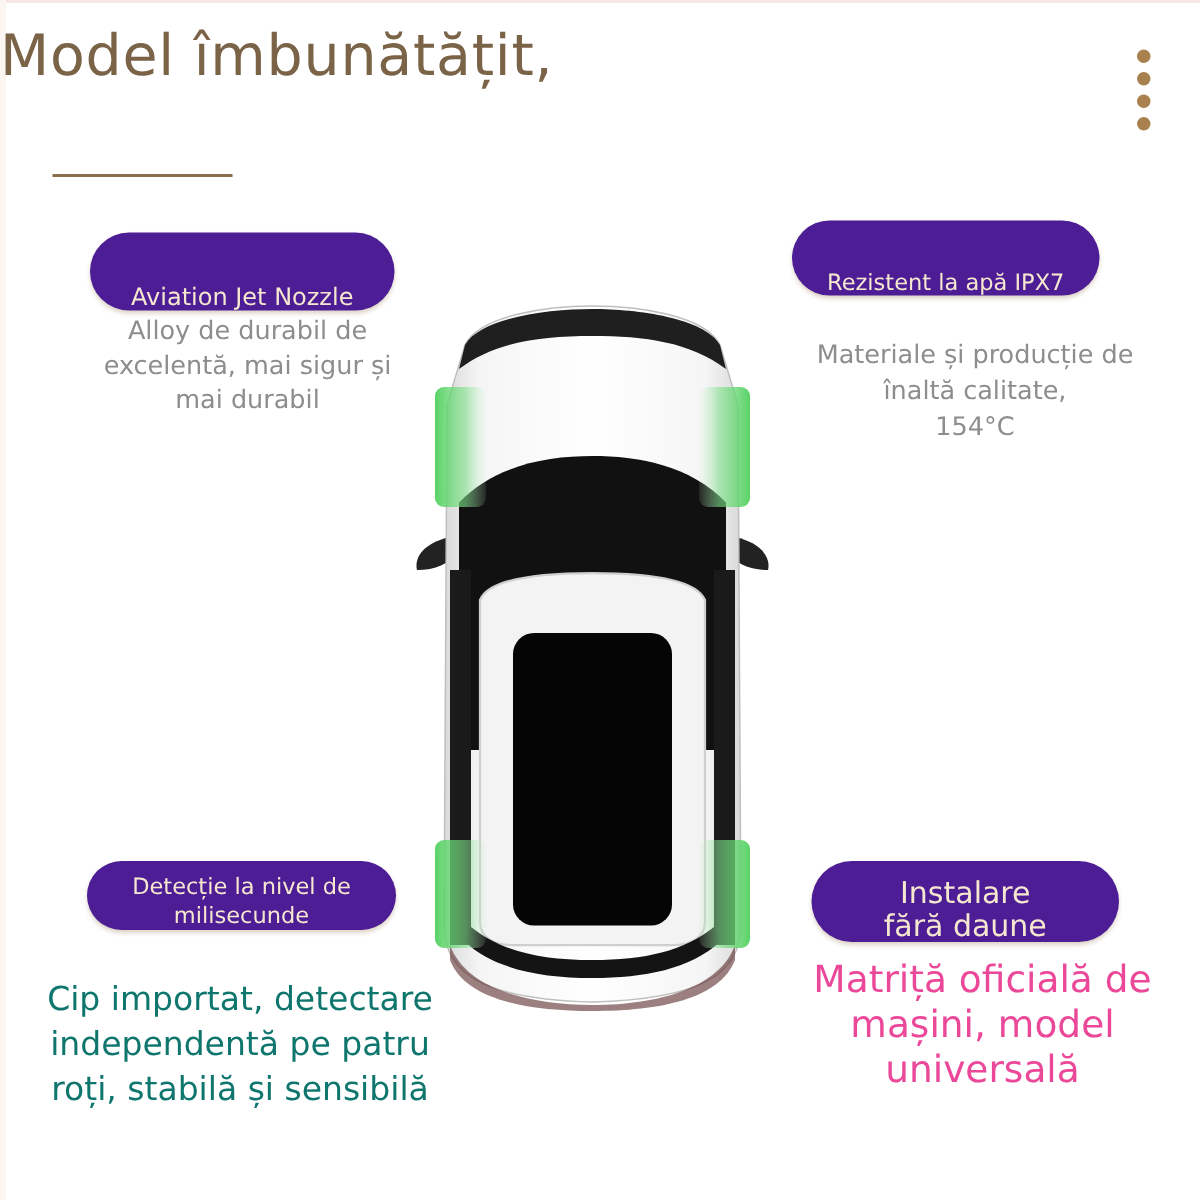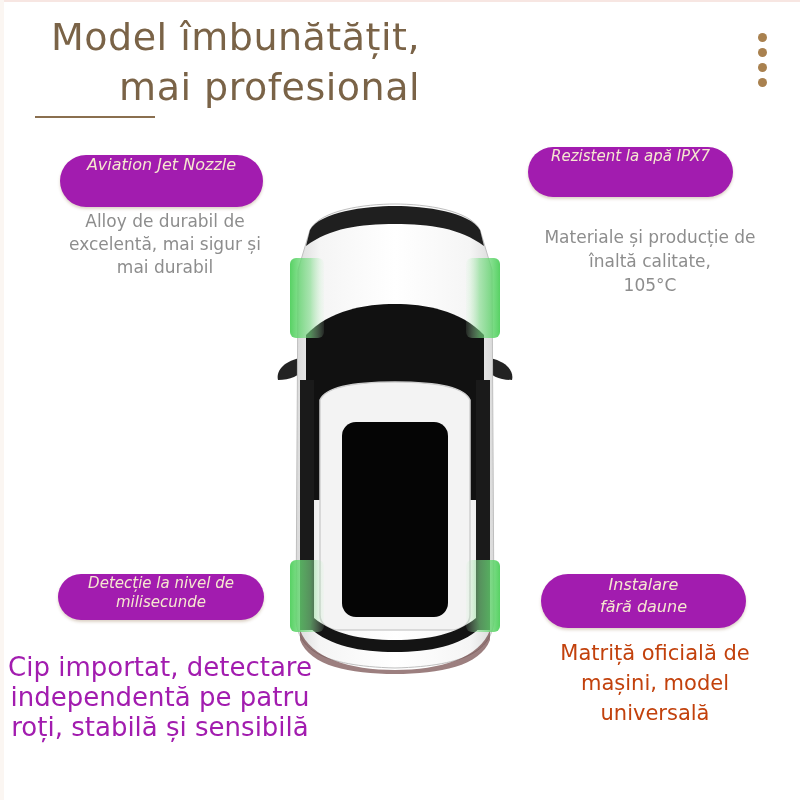--- a/index.html
+++ b/index.html
@@ -6,66 +6,64 @@
   body {
     width: 800px; height: 800px; overflow: hidden; position: relative;
     background: #ffffff;
     font-family: "DejaVu Sans", "Liberation Sans", sans-serif;
   }
   .frame-top { position: absolute; left: 0; top: 0; width: 800px; height: 2px; background: #f7e6e2; }
   .frame-left { position: absolute; left: 0; top: 0; width: 4px; height: 800px; background: #fbf6f2; }
 
   .title {
     position: absolute; left: 0; top: 12px; width: 420px;
-    text-align: right; color: #7a6347;
+    text-align: left; color: #7a6347;
     font-size: 38px; line-height: 50px; letter-spacing: 0.5px;
   }
   .title-line { display: block; }
   .title-underline {
     position: absolute; left: 35px; top: 116px; width: 120px; height: 2px;
     background: #8a6f4f;
   }
   .dots {
     position: absolute; left: 758px; top: 33px; width: 12px;
     display: flex; flex-direction: column; gap: 6px;
   }
   .dot { width: 9px; height: 9px; border-radius: 50%; background: #a9814f; }
 
   .pill {
-    position: absolute; background: #a21caf; color: #f6e8d0;
+    position: absolute; background: #4c1d95; color: #f6e8d0;
     border-radius: 28px; display: flex; flex-direction: column;
-    align-items: center; justify-content: flex-start; text-align: center;
+    align-items: center; justify-content: flex-end; text-align: center;
     box-shadow: 0 2px 3px rgba(120,80,30,0.25);
-    font-style: italic;
   }
   .pill span { display: block; }
   .pill-a { left: 60px; top: 155px; width: 203px; height: 52px; font-size: 16px; }
   .pill-b { left: 528px; top: 147px; width: 205px; height: 50px; font-size: 15px; }
   .pill-c { left: 58px; top: 574px; width: 206px; height: 46px; font-size: 15px; line-height: 19px; }
-  .pill-d { left: 541px; top: 574px; width: 205px; height: 54px; font-size: 16px; line-height: 22px; }
+  .pill-d { left: 541px; top: 574px; width: 205px; height: 54px; font-size: 20px; line-height: 22px; }
 
   .desc { position: absolute; color: #8d8d8d; text-align: center; }
   .desc span { display: block; }
   .desc-a { left: 40px; top: 210px; width: 250px; font-size: 17px; line-height: 23px; }
   .desc-b { left: 500px; top: 225px; width: 300px; font-size: 17px; line-height: 24px; }
-  .desc-c { left: 0px; top: 652px; width: 320px; font-size: 26px; line-height: 30px; color: #a21caf; }
-  .desc-d { left: 510px; top: 638px; width: 290px; font-size: 21px; line-height: 30px; color: #c2410c; }
+  .desc-c { left: 0px; top: 652px; width: 320px; font-size: 22px; line-height: 30px; color: #0f766e; }
+  .desc-d { left: 510px; top: 638px; width: 290px; font-size: 25px; line-height: 30px; color: #ec4899; }
 
   .car { position: absolute; left: 270px; top: 200px; width: 250px; height: 475px; }
   .car svg { width: 100%; height: 100%; display: block; }
 </style>
 </head>
 <body>
 
 <div class="frame-top"></div>
 <div class="frame-left"></div>
 
 <h1 class="title" style="margin:0;font-weight:normal;">
   <span class="title-line">Model îmbunătățit,</span>
-  <span class="title-line">mai profesional</span>
 </h1>
 <div class="title-underline"></div>
 
 <div class="dots">
   <div class="dot"></div>
   <div class="dot"></div>
   <div class="dot"></div>
   <div class="dot"></div>
 </div>
 
@@ -77,21 +75,21 @@
   <span>excelentă, mai sigur și</span>
   <span>mai durabil</span>
 </div>
 
 <div class="pill pill-b">
   <span>Rezistent la apă IPX7</span>
 </div>
 <div class="desc desc-b">
   <span>Materiale și producție de</span>
   <span>înaltă calitate,</span>
-  <span>105°C</span>
+  <span>154°C</span>
 </div>
 
 <div class="pill pill-c">
   <span>Detecție la nivel de</span>
   <span>milisecunde</span>
 </div>
 <div class="desc desc-c">
   <span>Cip importat, detectare</span>
   <span>independentă pe patru</span>
   <span>roți, stabilă și sensibilă</span>

